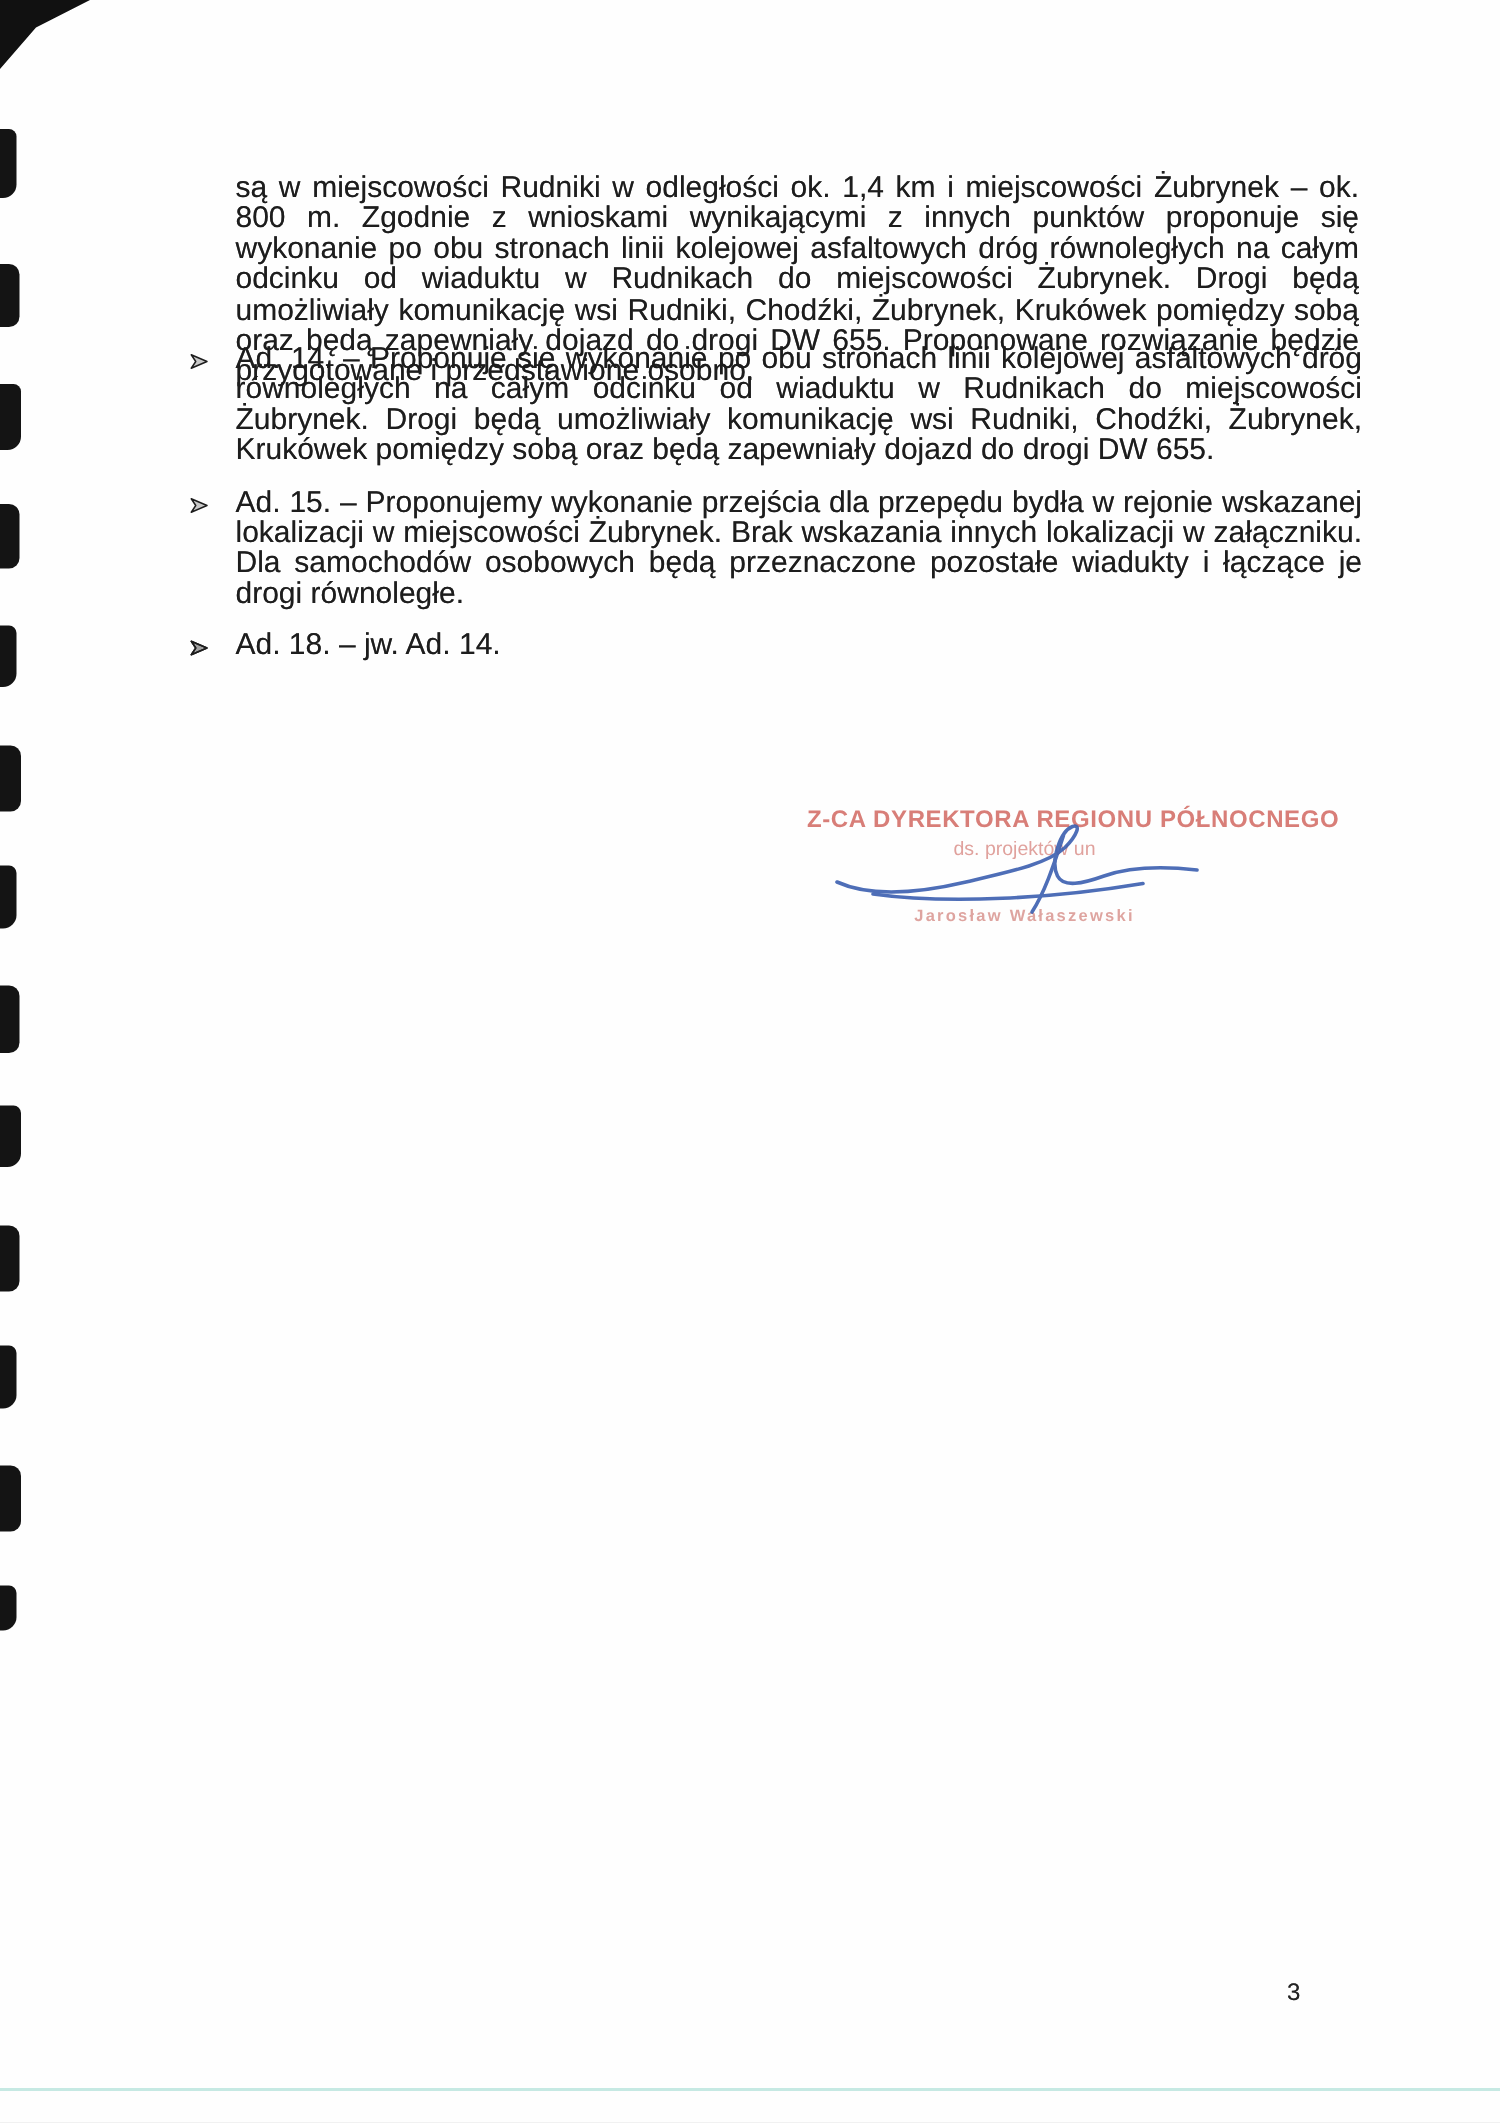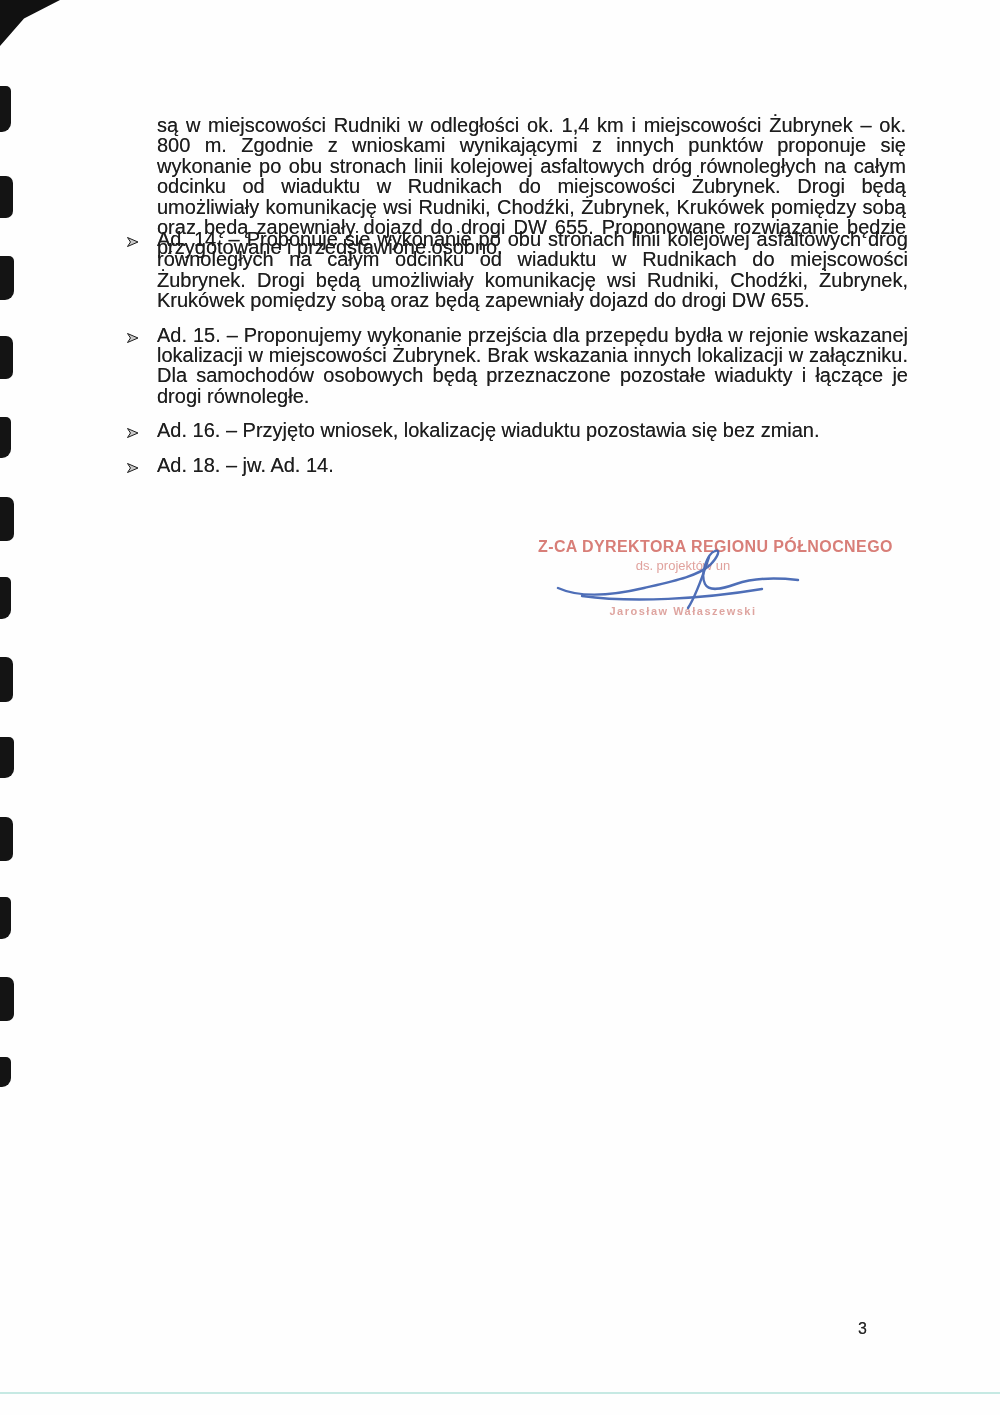--- a/index.html
+++ b/index.html
@@ -109,21 +109,20 @@
           </svg>
       </span>
       <span>Ad. 15. – Proponujemy wykonanie przejścia dla przepędu bydła w rejonie wskazanej lokalizacji w miejscowości Żubrynek. Brak wskazania innych lokalizacji w załączniku. Dla samochodów osobowych będą przeznaczone pozostałe wiadukty i łączące je drogi równoległe.</span>
     </li>
     <li>
       <span class="bullet-marker">
         <svg width="14" height="14" viewBox="0 0 14 14">
             <path d="M1.5 2.5 L12 7 L1.5 11.5 L4.5 7 Z" fill="#2a2a2a" stroke="#1d1d1d" stroke-width="1" stroke-linejoin="round" fill-opacity=".25"></path>
           </svg>
       </span>
-      <span>Ad. 16. – Przyjęto wniosek, lokalizację wiaduktu pozostawia się bez zmian.</span>
     </li>
     <li>
       <span class="bullet-marker">
         <svg width="14" height="14" viewBox="0 0 14 14">
             <path d="M1.5 2.5 L12 7 L1.5 11.5 L4.5 7 Z" fill="#2a2a2a" stroke="#1d1d1d" stroke-width="1" stroke-linejoin="round" fill-opacity=".25"></path>
           </svg>
       </span>
       <span>Ad. 18. – jw. Ad. 14.</span>
     </li>
   </ul>

